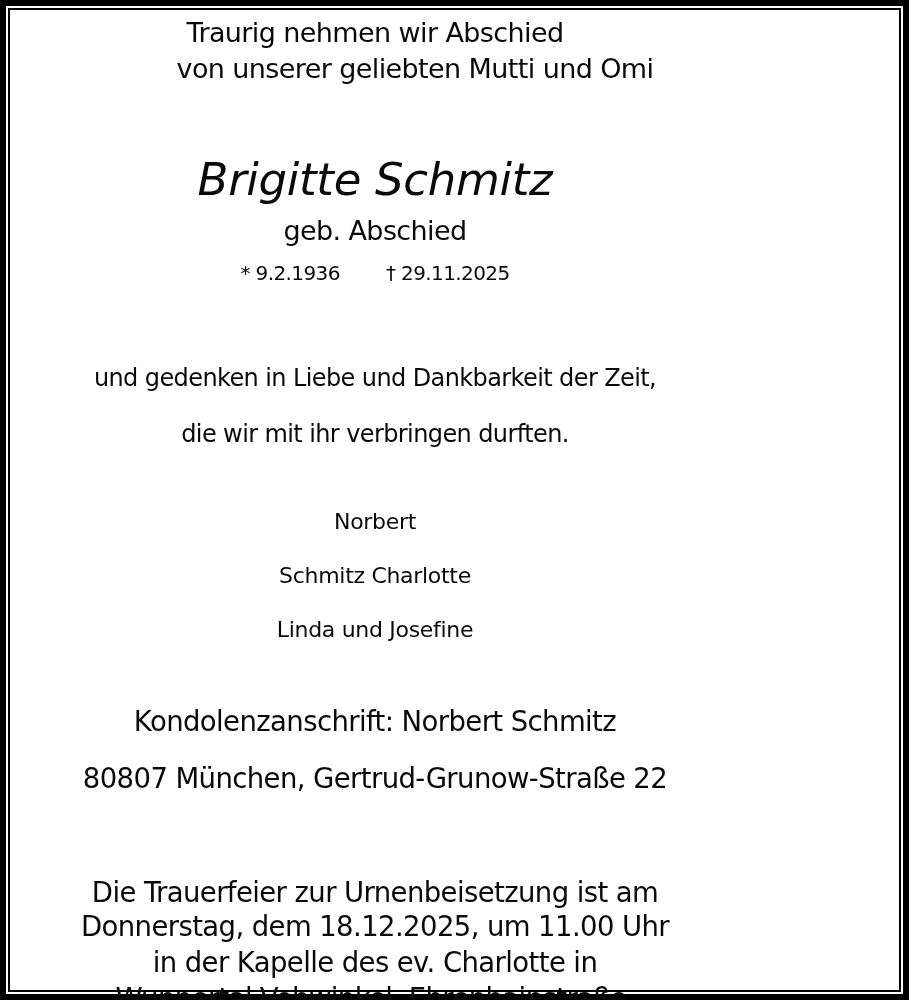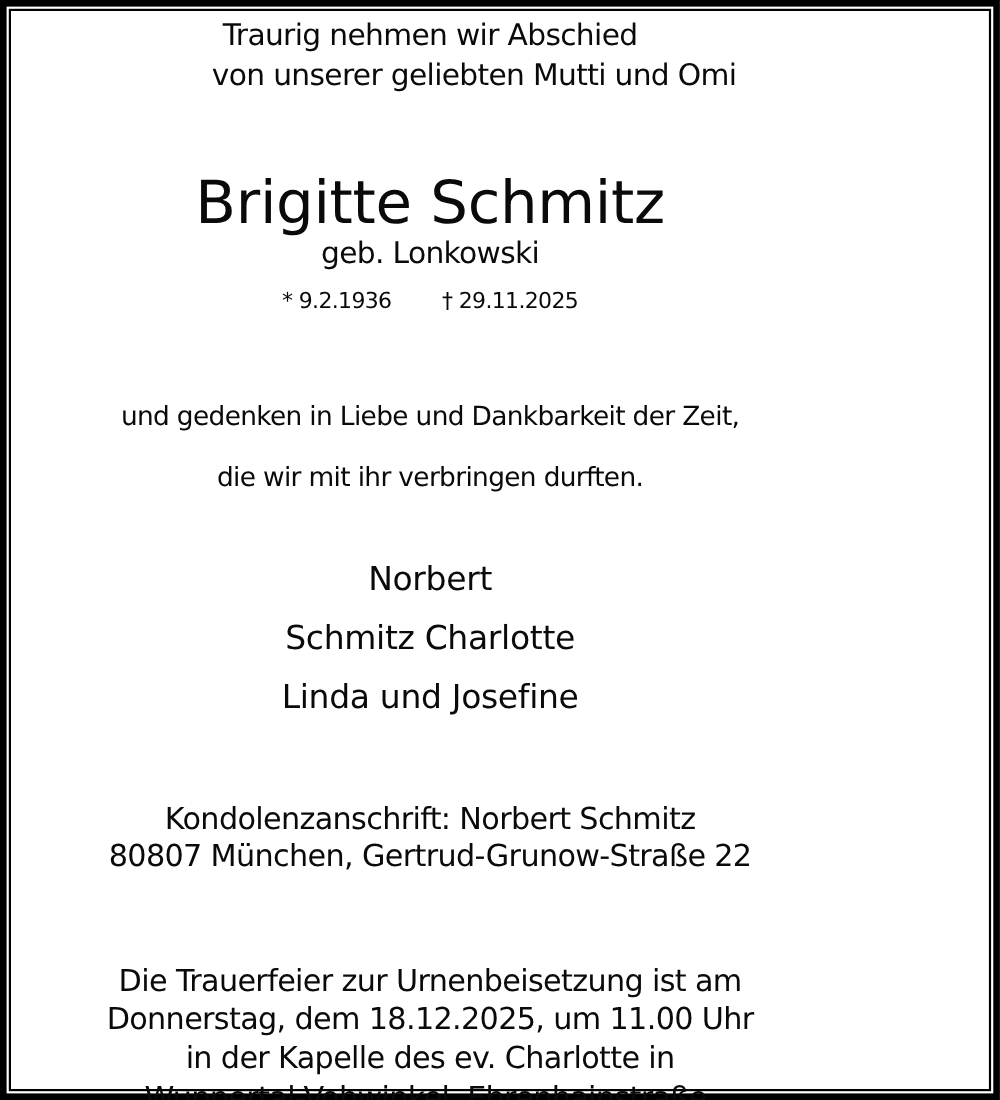--- a/index.html
+++ b/index.html
@@ -35,68 +35,67 @@
       width: 909px;
       text-align: center;
     }
     .line {
       position: absolute;
       left: 0;
       width: 750px;
       text-align: center;
       white-space: nowrap;
       letter-spacing: -0.6px;
-      padding-left: 16px;
     }
     .intro { font-size: 27px; }
-    .name { font-size: 54px; letter-spacing: -0.3px; }
+    .name { font-size: 45px; letter-spacing: -0.3px; font-style: italic; }
     .maiden { font-size: 27px; }
     .dates { font-size: 20px; word-spacing: 0; }
     .dates .gap { display: inline-block; width: 46px; }
     .memory { font-size: 24px; }
-    .family { font-size: 30px; letter-spacing: -0.3px; }
+    .family { font-size: 22px; letter-spacing: -0.3px; }
     .address { font-size: 27.5px; }
     .service { font-size: 27.5px; margin-top: 36px; }
   </style>
 </head>
 <body>
 
 <div class="frame-outer"></div>
 <div class="frame-inner"></div>
 
 <div class="content">
 
   <div>
     <div class="line intro" style="top:17px;">Traurig nehmen wir Abschied</div>
     <div class="line intro" style="top:53px;margin-left:40px;">von unserer geliebten Mutti und Omi</div>
   </div>
 
   <div>
     <div class="line name" style="top:153px;">Brigitte Schmitz</div>
-    <div class="line maiden" style="top:215px;">geb. Lonkowski</div>
+    <div class="line maiden" style="top:215px;">geb. Abschied</div>
     <div class="line dates" style="top:261px;">
       <span>*</span>
       <span>9.2.1936</span><span class="gap"></span><span>†</span>
       <span>29.11.2025</span>
     </div>
   </div>
 
   <div>
     <div class="line memory" style="top:364px;">und gedenken in Liebe und Dankbarkeit der Zeit,</div>
     <div class="line memory" style="top:420px;">die wir mit ihr verbringen durften.</div>
   </div>
 
   <div>
     <div class="line family" style="top:509px;">Norbert</div>
     <div class="line family" style="top:563px;">Schmitz Charlotte</div>
     <div class="line family" style="top:617px;">Linda und Josefine</div>
   </div>
 
   <div>
-    <div class="line address" style="top:729px;">Kondolenzanschrift: Norbert Schmitz</div>
+    <div class="line address" style="top:705px;">Kondolenzanschrift: Norbert Schmitz</div>
     <div class="line address" style="top:762px;">80807 München, Gertrud-Grunow-Straße 22</div>
   </div>
 
   <div>
     <div class="line service" style="top:840px;">Die Trauerfeier zur Urnenbeisetzung ist am</div>
     <div class="line service" style="top:874px;">Donnerstag, dem 18.12.2025, um 11.00 Uhr</div>
     <div class="line service" style="top:910px;">in der Kapelle des ev. Charlotte in</div>
     <div class="line service" style="top:946px;">Wuppertal-Vohwinkel, Ehrenhainstraße.</div>
   </div>
 

